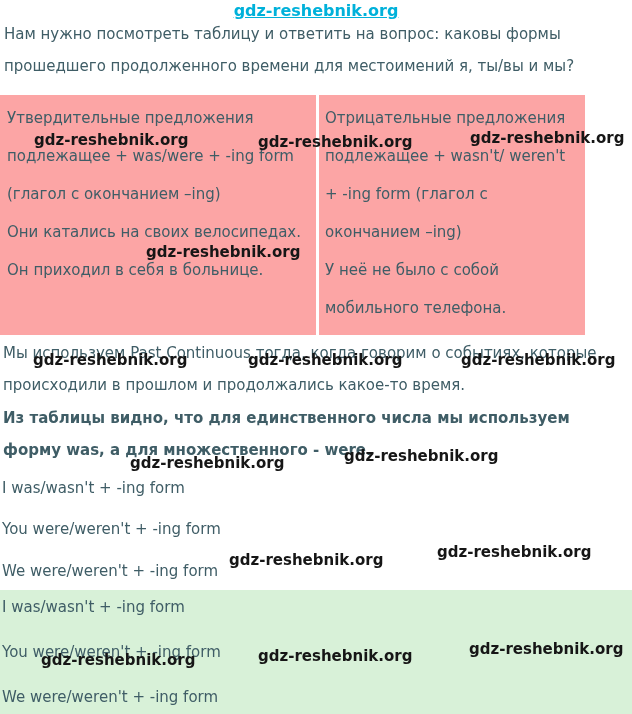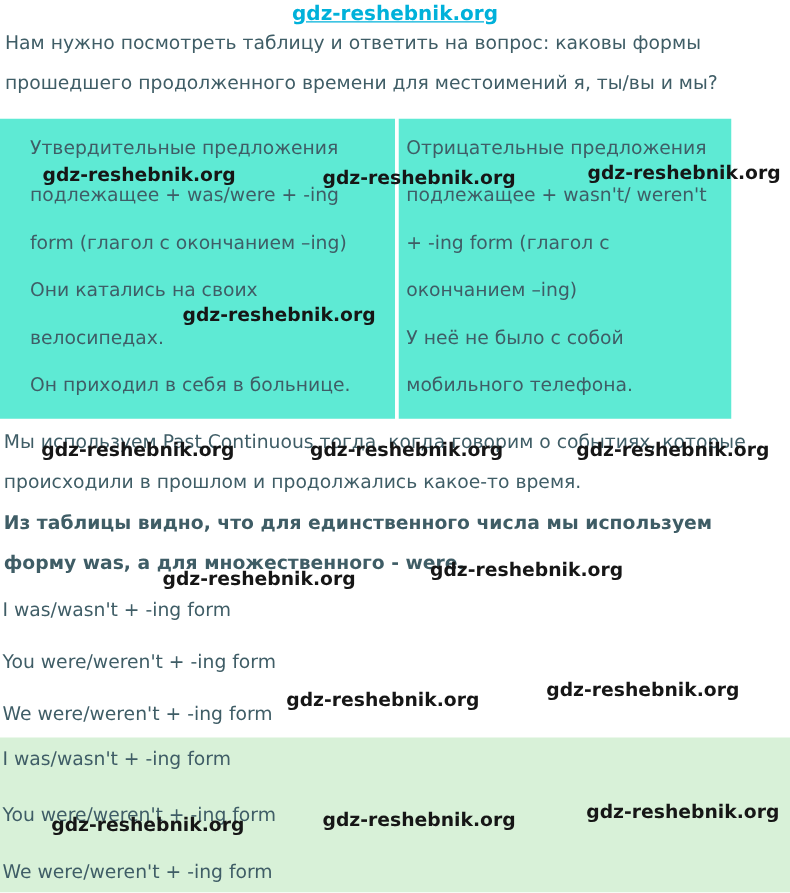--- a/index.html
+++ b/index.html
@@ -37,22 +37,22 @@
     width: 612px;
     line-height: 32px;
   }
   .gtable {
     position: absolute;
     top: 95px; left: 0;
     width: 632px; height: 240px;
     display: flex;
   }
   .gcol {
-    background: #5eead4;
-    padding: 4px 8px 0 24px;
+    background: #fca5a5;
+    padding: 4px 8px 0 7px;
     line-height: 38px;
   }
   .gcol p { margin: 0; }
   .gcol.left  { width: 316px; margin-right: 3px; box-sizing: border-box; }
   .gcol.right { width: 266px; box-sizing: border-box; padding-left: 6px; }
   .para {
     position: absolute;
     left: 3px;
     width: 615px;
     line-height: 32px;

